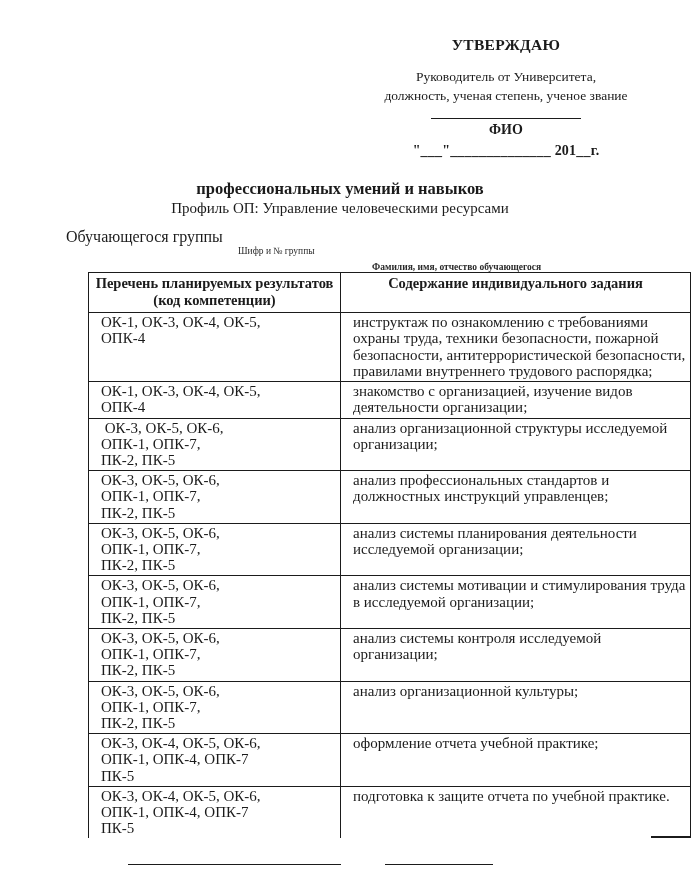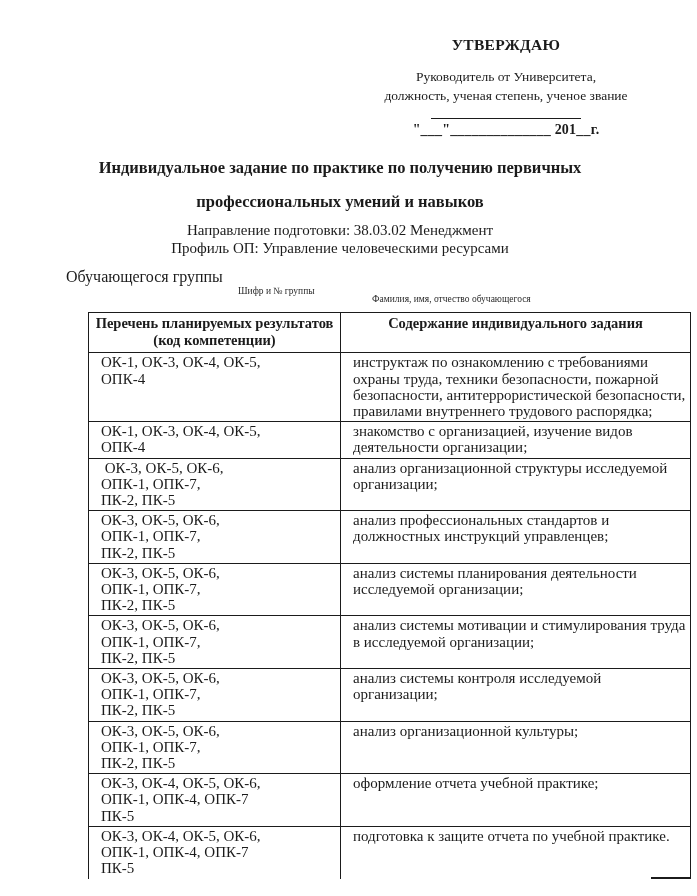--- a/index.html
+++ b/index.html
@@ -23,21 +23,21 @@
   .title-block { width: 640px; margin-left: 20px; margin-top: 18px; text-align: center; }
   .doc-title { font-size: 16.5px; font-weight: bold; }
   .doc-title.second { margin-top: 14px; }
   .subtitle { font-size: 15px; line-height: 1.2; }
   .subtitle.first { margin-top: 9px; }
 
   
   .group-row { margin-left: 66px; margin-top: 11px; font-size: 16px; }
   .captions { position: relative; height: 14px; font-size: 9.5px; color: #2a2a2a; }
   .cap1 { position: absolute; left: 238px; top: 0; }
-  .cap2 { position: absolute; left: 372px; top: 8px; }
+  .cap2 { position: absolute; left: 372px; top: 16px; font-weight: bold; }
 
   
   table.tbl { margin-left: 88px; margin-top: 12px; width: 602px; border-collapse: collapse; table-layout: fixed; }
   .tbl col.c1 { width: 252px; }
   .tbl col.c2 { width: 350px; }
   .tbl th, .tbl td { border: 1.5px solid #1b1b1b; vertical-align: top; }
   .tbl th { font-size: 14.5px; font-weight: bold; text-align: center; padding: 2px 4px 3px 4px; line-height: 1.18; }
   .tbl td { font-size: 15px; line-height: 16.2px; padding: 1px 4px 2px 12px; }
   .tbl td.codes { white-space: pre-wrap; }
   .tbl tbody tr:last-child td { border-bottom: none; }
@@ -57,27 +57,26 @@
 </head>
 <body>
 
 <div class="page">
 
   <div class="approval">
     <div class="approval-title">УТВЕРЖДАЮ</div>
     <div>Руководитель от Университета,</div>
     <div>должность, ученая степень, ученое звание</div>
     <div class="sig-line"></div>
+    <div class="fio">ФИО</div>
     <div class="date-line">"___"______________ 201__г.</div>
   </div>
 
   <div class="title-block">
-    <div class="doc-title">Индивидуальное задание по практике по получению первичных</div>
     <div class="doc-title second">профессиональных умений и навыков</div>
-    <div class="subtitle first">Направление подготовки: 38.03.02 Менеджмент</div>
     <div class="subtitle">Профиль ОП: Управление человеческими ресурсами</div>
   </div>
 
   <div class="group-row">
     <span>Обучающегося группы</span>
   </div>
   <div class="captions">
     <span class="cap1">Шифр и № группы</span>
     <span class="cap2">Фамилия, имя, отчество обучающегося</span>
   </div>

